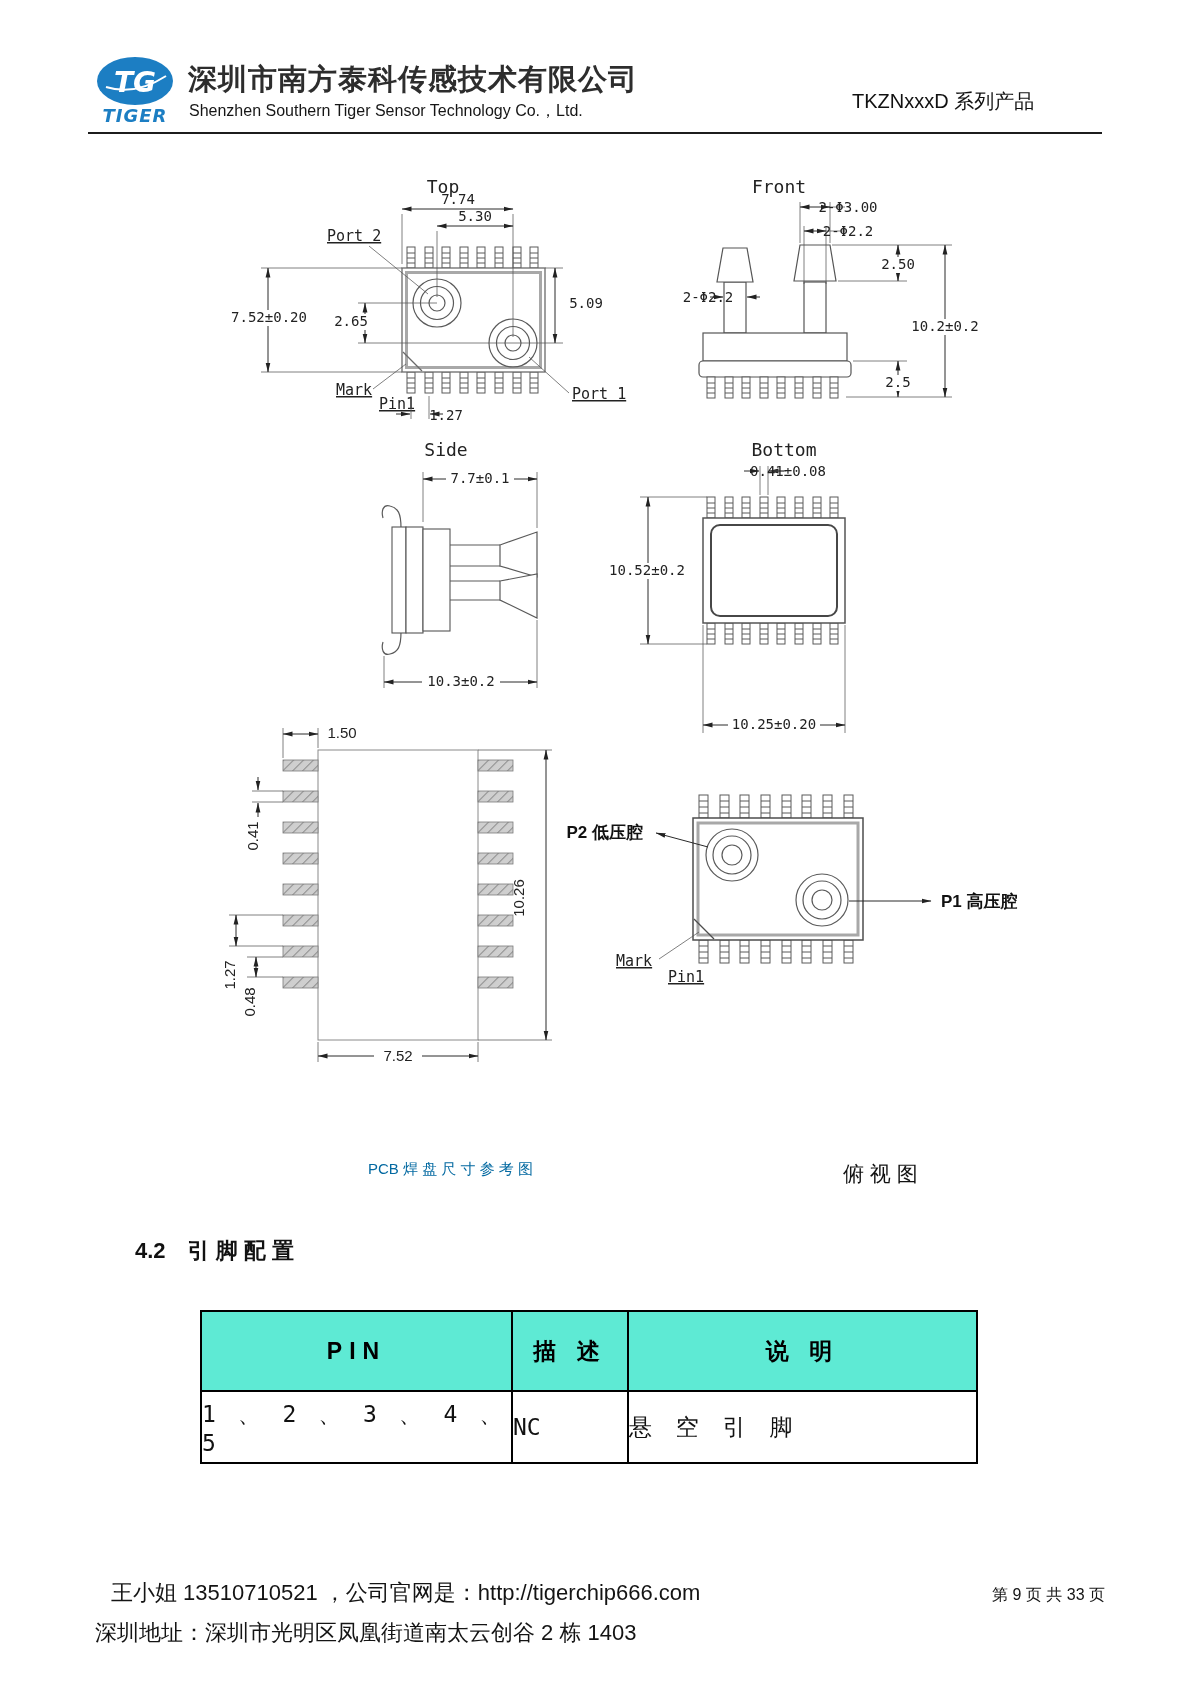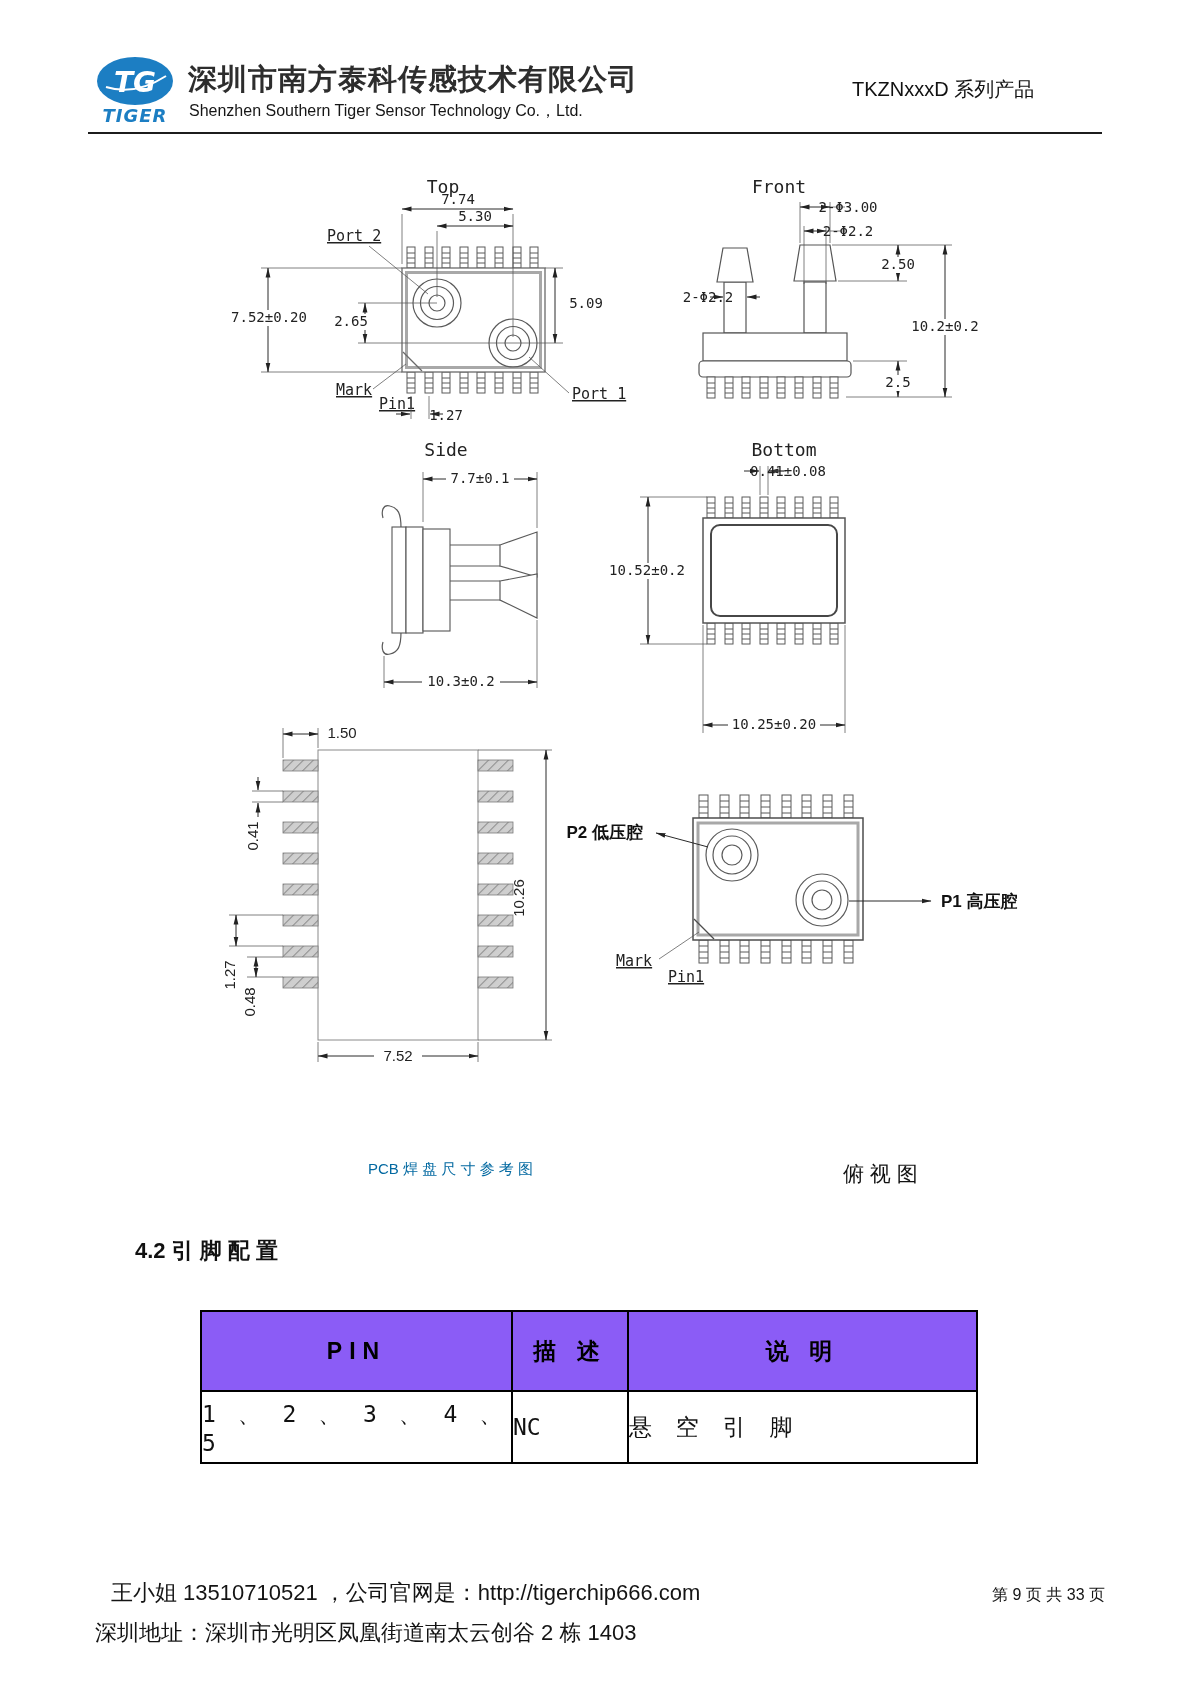--- a/index.html
+++ b/index.html
@@ -1,43 +1,43 @@
 <!DOCTYPE html>
 <html><head>
 <meta charset="utf-8">
 <style>
   html,body{margin:0;padding:0;background:#fff;}
   .page{position:relative;width:1190px;height:1683px;background:#fff;overflow:hidden;
         font-family:"Liberation Sans","DejaVu Sans",sans-serif;color:#111;padding-left:24px;}
   
   .hdr-cn{position:absolute;left:188px;top:60px;font-size:29px;font-weight:bold;color:#2d2d2d;letter-spacing:1px;}
   .hdr-en{position:absolute;left:189px;top:101px;font-size:16px;color:#161616;}
-  .hdr-prod{position:absolute;left:852px;top:76px;font-size:20px;color:#111;}
+  .hdr-prod{position:absolute;left:852px;top:88px;font-size:20px;color:#111;}
   .hdr-rule{position:absolute;left:88px;top:132px;width:1014px;height:2px;background:#1c1c1c;}
   .logo{position:absolute;left:96px;top:56px;}
   
   svg.draw{position:absolute;left:0;top:150px;}
   .ext{stroke:#555;stroke-width:.75;fill:none;}
   .dim{stroke:#2a2a2a;stroke-width:1;fill:none;}
   .thin{stroke:#5a5a5a;stroke-width:1.2;fill:none;}
   .wbg{fill:#fff;}
   .vt{font:18px "DejaVu Sans Mono",monospace;fill:#222;text-anchor:middle;}
   .dt{font:14px "DejaVu Sans Mono",monospace;fill:#222;text-anchor:middle;}
   .lb{font:15px "DejaVu Sans Mono",monospace;fill:#222;}
   .sd{font:15px "Liberation Sans",sans-serif;fill:#222;text-anchor:middle;}
   .blb{font:bold 17px "Liberation Sans",sans-serif;fill:#111;}
   
   .cap1{position:absolute;left:368px;top:1160px;font-size:15px;color:#0369a1;}
   .cap2{position:absolute;left:843px;top:1160px;font-size:21px;color:#111;}
   .sec{position:absolute;left:135px;top:1236px;font-size:22px;font-weight:bold;color:#111;}
-  .sec .num{margin-right:6px;}
+  .sec .num{margin-right:22px;}
   
   .pintbl{position:absolute;left:200px;top:1310px;width:776px;border-collapse:collapse;table-layout:fixed;}
   .pintbl th,.pintbl td{border:2px solid #000;padding:0;}
-  .pintbl th{height:78px;background:#8b5cf6;font-size:23px;font-weight:bold;letter-spacing:7px;color:#000;
+  .pintbl th{height:78px;background:#5eead4;font-size:23px;font-weight:bold;letter-spacing:7px;color:#000;
              vertical-align:middle;text-align:center;}
   .pintbl td{height:70px;font-size:23px;font-family:"DejaVu Sans Mono","Liberation Sans",sans-serif;
              vertical-align:middle;background:#fff;}
   .td-pin{padding-left:18px;letter-spacing:4px;}
   .td-desc{padding-left:8px;}
   .td-note{padding-left:16px;letter-spacing:5px;}
   
   .f1{position:absolute;left:111px;top:1578px;font-size:22px;color:#141414;}
   .fp{position:absolute;left:900px;top:1585px;width:205px;text-align:right;font-size:16px;color:#141414;}
   .f2{position:absolute;left:95px;top:1618px;font-size:22px;color:#141414;}

